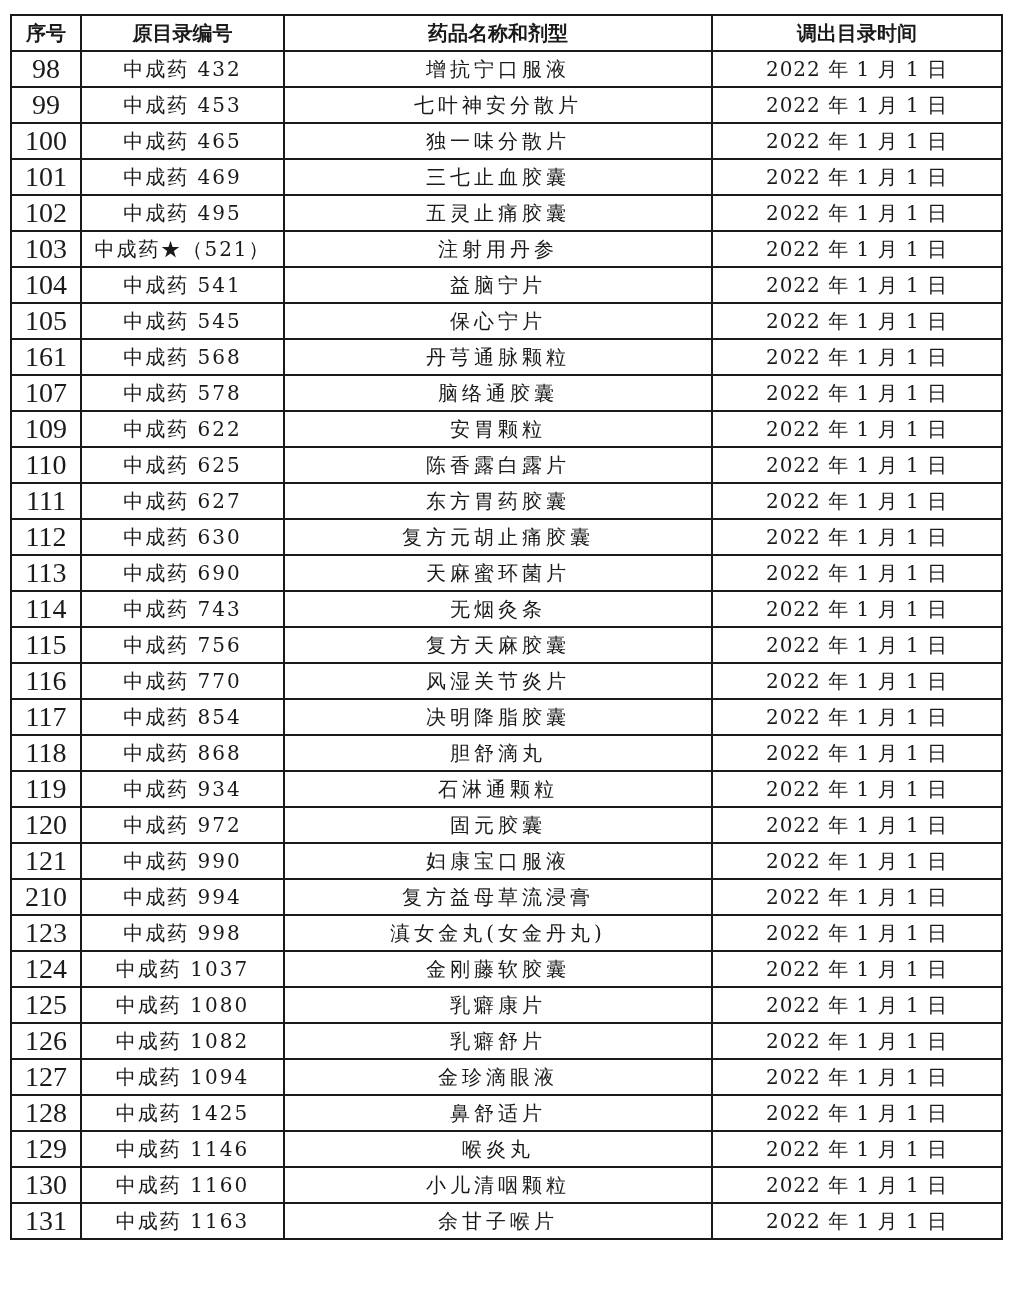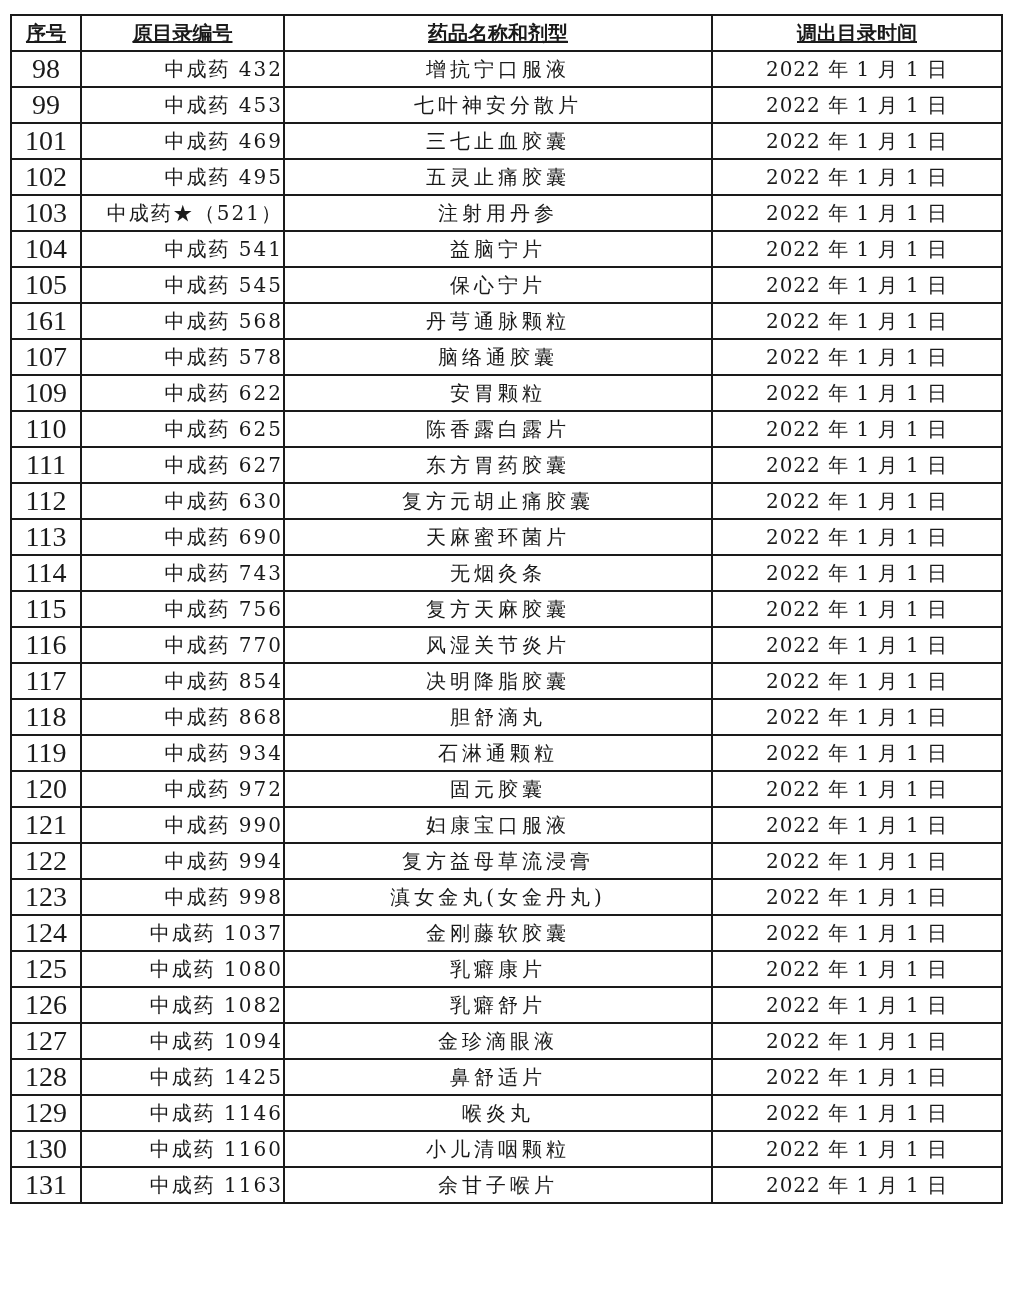--- a/index.html
+++ b/index.html
@@ -21,29 +21,28 @@
     vertical-align: middle;
     padding: 0;
     white-space: nowrap;
     overflow: hidden;
   }
   .doc-table th {
     height: 34px;
     font-family: "DejaVu Sans", sans-serif;
     font-weight: bold;
     font-size: 20px;
-    text-decoration: underline;
   }
   .doc-table td {
     height: 34px;
     font-family: "DejaVu Serif", serif;
     font-size: 20px;
   }
   .doc-table td.idx { font-family: "Liberation Serif", serif; font-size: 28px; }
-  .doc-table td.code { letter-spacing: 2px; text-align: right; }
+  .doc-table td.code { letter-spacing: 2px; }
   .doc-table td.name { letter-spacing: 4px; }
   .doc-table td.date { letter-spacing: 1px; }
 </style>
 </head>
 <body>
 
 <table class="doc-table">
   <colgroup>
     <col class="c1">
       <col class="c2">
@@ -65,20 +64,26 @@
         <td class="name">增抗宁口服液</td>
         <td class="date">2022 年 1 月 1 日</td>
       </tr>
       <tr>
         <td class="idx">99</td>
         <td class="code">中成药 453</td>
         <td class="name">七叶神安分散片</td>
         <td class="date">2022 年 1 月 1 日</td>
       </tr>
       <tr>
+        <td class="idx">100</td>
+        <td class="code">中成药 465</td>
+        <td class="name">独一味分散片</td>
+        <td class="date">2022 年 1 月 1 日</td>
+      </tr>
+      <tr>
         <td class="idx">101</td>
         <td class="code">中成药 469</td>
         <td class="name">三七止血胶囊</td>
         <td class="date">2022 年 1 月 1 日</td>
       </tr>
       <tr>
         <td class="idx">102</td>
         <td class="code">中成药 495</td>
         <td class="name">五灵止痛胶囊</td>
         <td class="date">2022 年 1 月 1 日</td>
@@ -185,21 +190,21 @@
         <td class="name">固元胶囊</td>
         <td class="date">2022 年 1 月 1 日</td>
       </tr>
       <tr>
         <td class="idx">121</td>
         <td class="code">中成药 990</td>
         <td class="name">妇康宝口服液</td>
         <td class="date">2022 年 1 月 1 日</td>
       </tr>
       <tr>
-        <td class="idx">122</td>
+        <td class="idx">210</td>
         <td class="code">中成药 994</td>
         <td class="name">复方益母草流浸膏</td>
         <td class="date">2022 年 1 月 1 日</td>
       </tr>
       <tr>
         <td class="idx">123</td>
         <td class="code">中成药 998</td>
         <td class="name">滇女金丸(女金丹丸)</td>
         <td class="date">2022 年 1 月 1 日</td>
       </tr>

